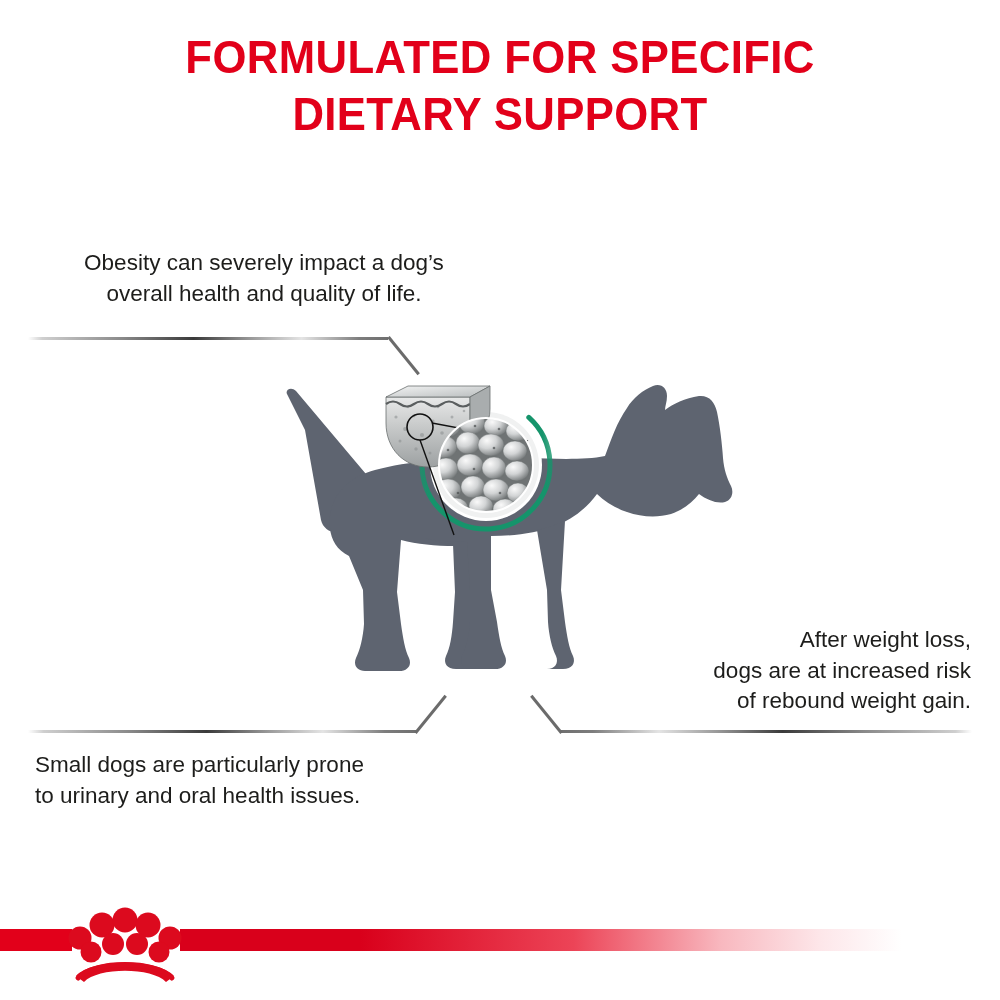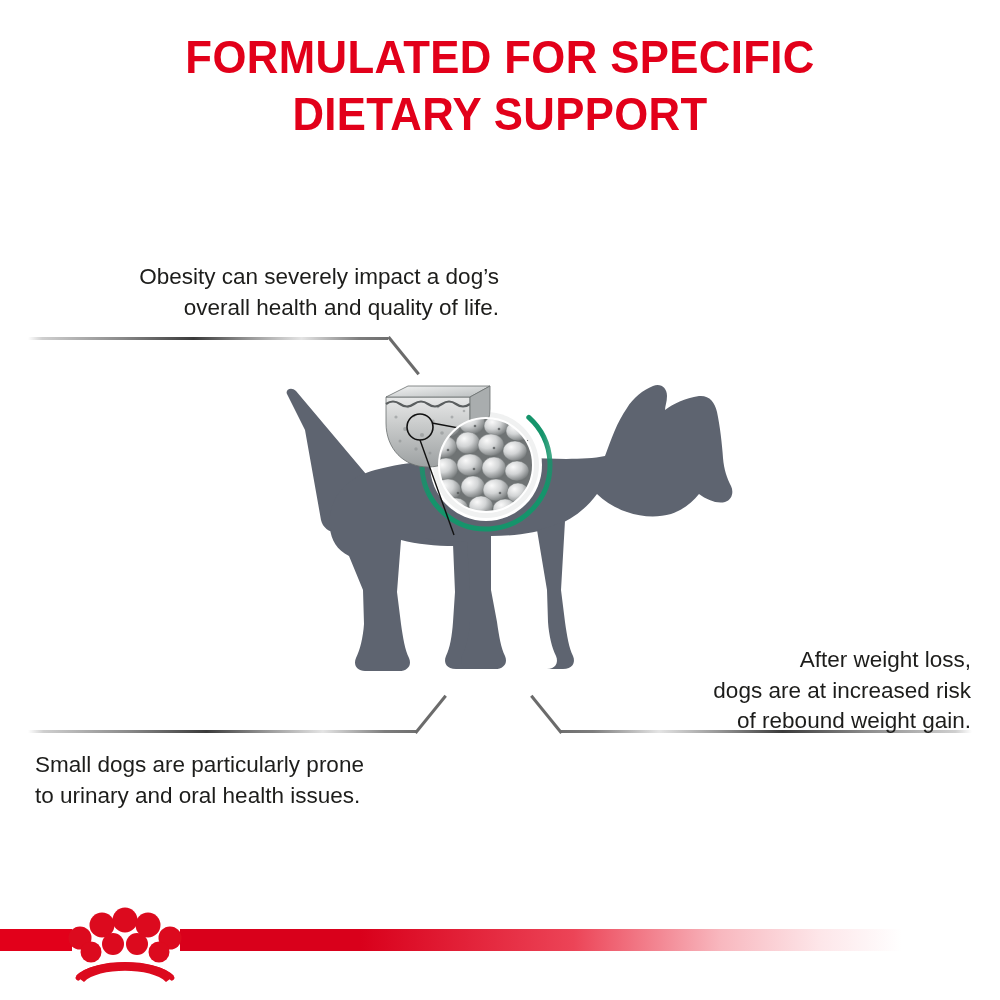--- a/index.html
+++ b/index.html
@@ -43,22 +43,22 @@
 
   
   .callout {
     position: absolute;
     color: #1d1d1b;
     font-size: 22.5px;
     line-height: 1.36;
     font-weight: 400;
     white-space: pre-line;
   }
-  .callout-topleft   { left: 29px;  top: 262px; text-align: right; width: 470px; }
-  .callout-right     { right: 29px; top: 625px; text-align: right; width: 430px; margin-top: 20px; }
+  .callout-topleft   { left: 29px;  top: 248px; text-align: center; width: 470px; }
+  .callout-right     { right: 29px; top: 625px; text-align: right; width: 430px; }
   .callout-bottomleft{ left: 35px;  top: 750px; text-align: left; width: 470px; }
 
   
   .connector { position: absolute; }
   .conn-h {
     position: absolute;
     height: 3px;
   }
   .grad-lr {
     background: linear-gradient(to right,

